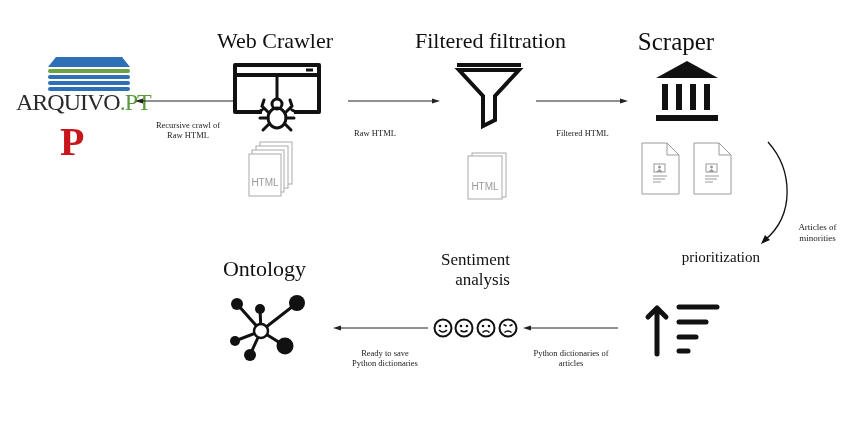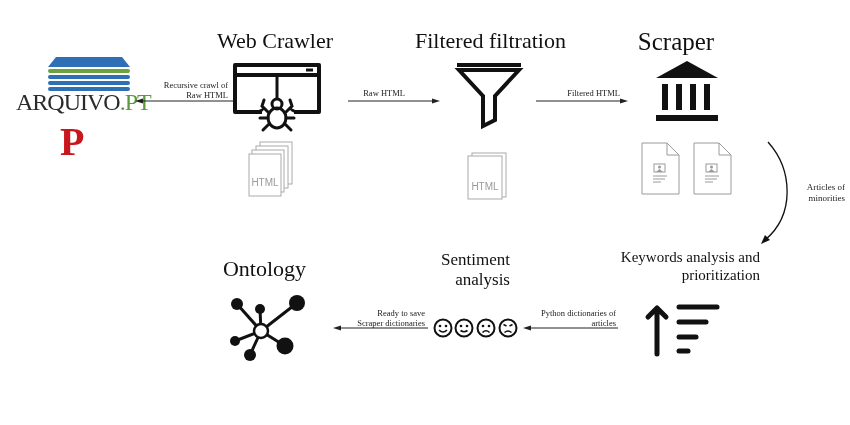--- a/index.html
+++ b/index.html
@@ -1,21 +1,21 @@
 <!DOCTYPE html>
 <html><head>
   <meta charset="utf-8">
   <style>
     html, body { margin:0; padding:0; background:#ffffff; }
     body { width:850px; height:425px; position:relative; overflow:hidden;
            font-family:"DejaVu Serif", "Liberation Serif", serif; color:#111; }
     .abs { position:absolute; }
     .title { font-family:"Liberation Serif", "DejaVu Serif", serif; font-size:22px; color:#111; white-space:nowrap; text-align:center; }
     .title.small { font-size:17px; line-height:20px;text-align:right; }
-    .lbl { font-family:"Liberation Serif", "DejaVu Serif", serif; font-size:8.5px; line-height:10px; color:#222; text-align:right; white-space:nowrap; }
+    .lbl { font-family:"Liberation Serif", "DejaVu Serif", serif; font-size:8.5px; line-height:10px; color:#222; text-align:center; white-space:nowrap;margin-top:40px; }
     .logo-arquivo { font-family:"Liberation Serif", serif; font-size:24px; letter-spacing:-1px; color:#2b2b2b; white-space:nowrap; }
     .logo-arquivo .pt { color:#5a9a3b; }
     .logo-p { font-family:"Liberation Serif", serif; font-weight:bold; font-size:40px; color:#c9161d; line-height:40px; }
     .doc-text { font-family:"Liberation Sans", sans-serif; font-size:10px; fill:#9a9a9a; }
     svg { overflow:visible; }
   </style>
 </head>
 <body>
 
 <div class="abs" style="left:14px; top:55px; width:125px; height:60px;text-decoration:underline;">
@@ -122,21 +122,20 @@
 <svg class="abs" style="left:755px; top:140px;" width="40" height="105" viewBox="0 0 40 105">
   <path d="M13 2 C 38 30, 40 75, 10 100" fill="none" stroke="#111" stroke-width="1.3"></path>
   <path d="M6 104 L10 95 L15 100 Z" fill="#111"></path>
 </svg>
 <div class="abs lbl" style="left:790px; top:182px; width:55px; font-size:9px; line-height:11px;">
   <div>Articles of</div>
   <div>minorities</div>
 </div>
 
 <div class="abs title small" style="left:610px; top:248px; width:150px; font-size:15px; line-height:18px;">
-  <div>Keywords analysis and</div>
   <div>prioritization</div>
 </div>
 <svg class="abs" style="left:646px; top:302px;" width="76" height="54" viewBox="0 0 76 54">
   <path d="M11 52 V6 M2 15 L11 6 L20 15" fill="none" stroke="#111" stroke-width="5" stroke-linecap="round" stroke-linejoin="round"></path>
   <line x1="33" y1="5" x2="71" y2="5" stroke="#111" stroke-width="5" stroke-linecap="round"></line>
   <line x1="33" y1="20" x2="60" y2="20" stroke="#111" stroke-width="5" stroke-linecap="round"></line>
   <line x1="33" y1="35" x2="50" y2="35" stroke="#111" stroke-width="5" stroke-linecap="round"></line>
   <line x1="33" y1="49" x2="42" y2="49" stroke="#111" stroke-width="5" stroke-linecap="round"></line>
 </svg>
 
@@ -174,21 +173,21 @@
   </g>
   <g>
     <circle cx="75" cy="10" r="8.5" fill="none" stroke="#111" stroke-width="2"></circle>
     <path d="M70.5 6.5 L73.5 8 M79.5 6.5 L76.5 8" stroke="#111" stroke-width="1.5"></path>
     <path d="M71.5 14.5 Q75 11.5 78.5 14.5" fill="none" stroke="#111" stroke-width="1.6"></path>
   </g>
 </svg>
 
 <div class="abs lbl" style="left:345px; top:308px; width:80px;">
   <div>Ready to save</div>
-  <div>Scraper dictionaries</div>
+  <div>Python dictionaries</div>
 </div>
 <svg class="abs" style="left:333px; top:325px;" width="95" height="6">
   <line x1="6" y1="3" x2="95" y2="3" stroke="#222" stroke-width="1"></line>
   <path d="M0 3 L8 0.5 L8 5.5 Z" fill="#222"></path>
 </svg>
 
 <div class="abs title" style="left:212px; top:256px; width:105px;">Ontology</div>
 <svg class="abs" style="left:225px; top:288px;" width="80" height="74" viewBox="0 0 80 74">
   <g stroke="#111" stroke-width="3">
     <line x1="36" y1="43" x2="12" y2="16"></line>

